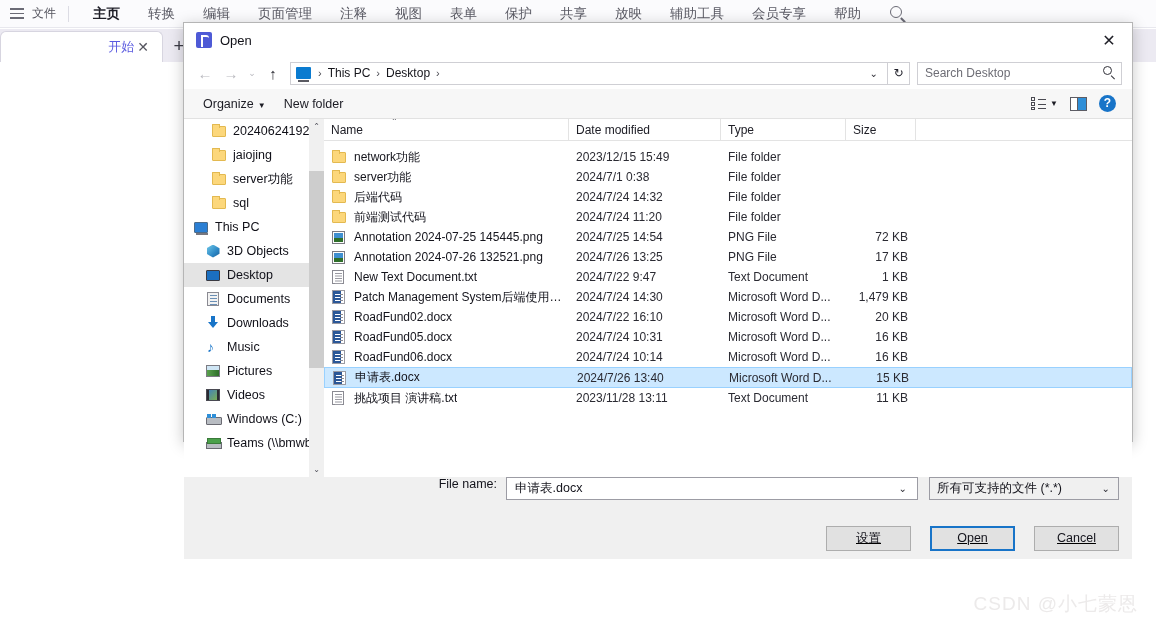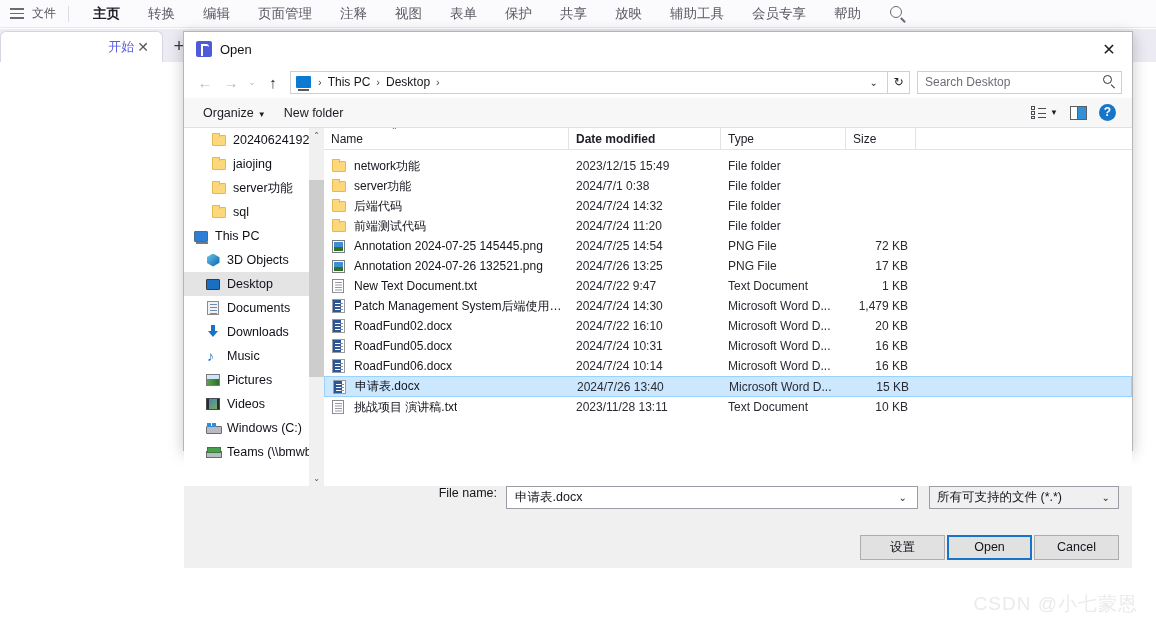--- a/index.html
+++ b/index.html
@@ -63,21 +63,21 @@
   .tab-plus {
     position:absolute; left:170px; top:8px; width:18px; height:18px;
     font-size:19px; line-height:18px; color:#3c3c46; text-align:center;
   }
   .canvas {
     position:absolute; left:0; top:62px; width:1156px; height:560px; background:#ffffff;
   }
 
   
   .dialog {
-    position:absolute; left:183px; top:31px; width:950px; height:420px;
+    position:absolute; left:183px; top:22px; width:950px; height:420px;
     background:#f97316;
     border:1px solid #b5b5b5;
     box-shadow: 0 3px 14px rgba(0,0,0,0.22);
   }
   .dlg-title {
     height:34px; background:#ffffff; display:flex; align-items:center;
     padding-left:12px; position:relative;
   }
   .dlg-icon {
     width:16px; height:16px; background:#4e5ad6; border-radius:2px;
@@ -228,21 +228,21 @@
   .filelist { flex:1; background:#ffffff; position:relative; overflow:hidden; }
   .col-headers {
     height:22px; display:flex; background:#ffffff; border-bottom:1px solid #e3e3e3;
     position:relative;
   }
   .col-h {
     font-size:12px; color:#202028; display:flex; align-items:center;
     padding-left:7px; border-right:1px solid #e3e3e3; position:relative;
   }
   .col-h.c-name { width:245px; }
-  .col-h.c-date { width:152px;font-weight:bold; }
+  .col-h.c-date { width:152px; }
   .col-h.c-type { width:125px; }
   .col-h.c-size { width:70px; }
   .sort-caret {
     position:absolute; left:50%; top:-2px; margin-left:-55px;
     font-size:8px; color:#4a4a52;
   }
   .frow {
     height:20px; display:flex; align-items:center; font-size:12px; color:#14141c;
   }
   .frow.sel { background:#cce8ff; border:1px solid #99d1ff; height:21px; }
@@ -276,21 +276,21 @@
     font-family:inherit; background:transparent; min-width:0;
   }
   .dd-caret { font-size:10px; color:#2d2d35; padding:0 6px; }
   .filter-select {
     width:190px; height:23px; margin-left:11px; background:#f0f0f0;
     border:1px solid #9c9ca4; display:flex; align-items:center;
     padding:0 2px 0 7px; font-size:12.5px; color:#14141c; flex:0 0 auto;
   }
   .filter-select .txt { flex:1; overflow:hidden; white-space:nowrap; }
 
-  .btn-row { display:flex; justify-content:flex-end; align-items:center; height:42px; padding-right:13px; gap:2px; }
+  .btn-row { display:flex; justify-content:flex-end; align-items:center; height:42px; padding-right:13px; gap:19px;text-decoration:underline; }
   .btn {
     width:85px; height:25px; background:#e1e1e1; border:1px solid #adadad;
     font-size:12.5px; color:#14141c; display:flex; align-items:center; justify-content:center;
   }
   .btn.primary { background:#e1e1e1; border:2px solid #1874c8; }
   .watermark {
     position:absolute; right:18px; bottom:5px; font-size:19px; color:#eceaea;
     letter-spacing:1px; white-space:nowrap;
   }
 </style>
@@ -649,21 +649,21 @@
             </div>
             <div class="frow">
               <div class="fc c-name">
                 <span class="ficon">
                   <span class="txt-ico"></span>
                 </span>
                 <span class="fname">挑战项目 演讲稿.txt</span>
               </div>
               <div class="fc c-date">2023/11/28 13:11</div>
               <div class="fc c-type">Text Document</div>
-              <div class="fc c-size">10 KB</div>
+              <div class="fc c-size">11 KB</div>
             </div>
           </div>
       </div>
     </div>
 
     <div class="dlg-footer">
       <div class="fn-row">
         <div class="fn-label">File name:</div>
         <div class="fn-input">
           <input value="申请表.docx" style="">

